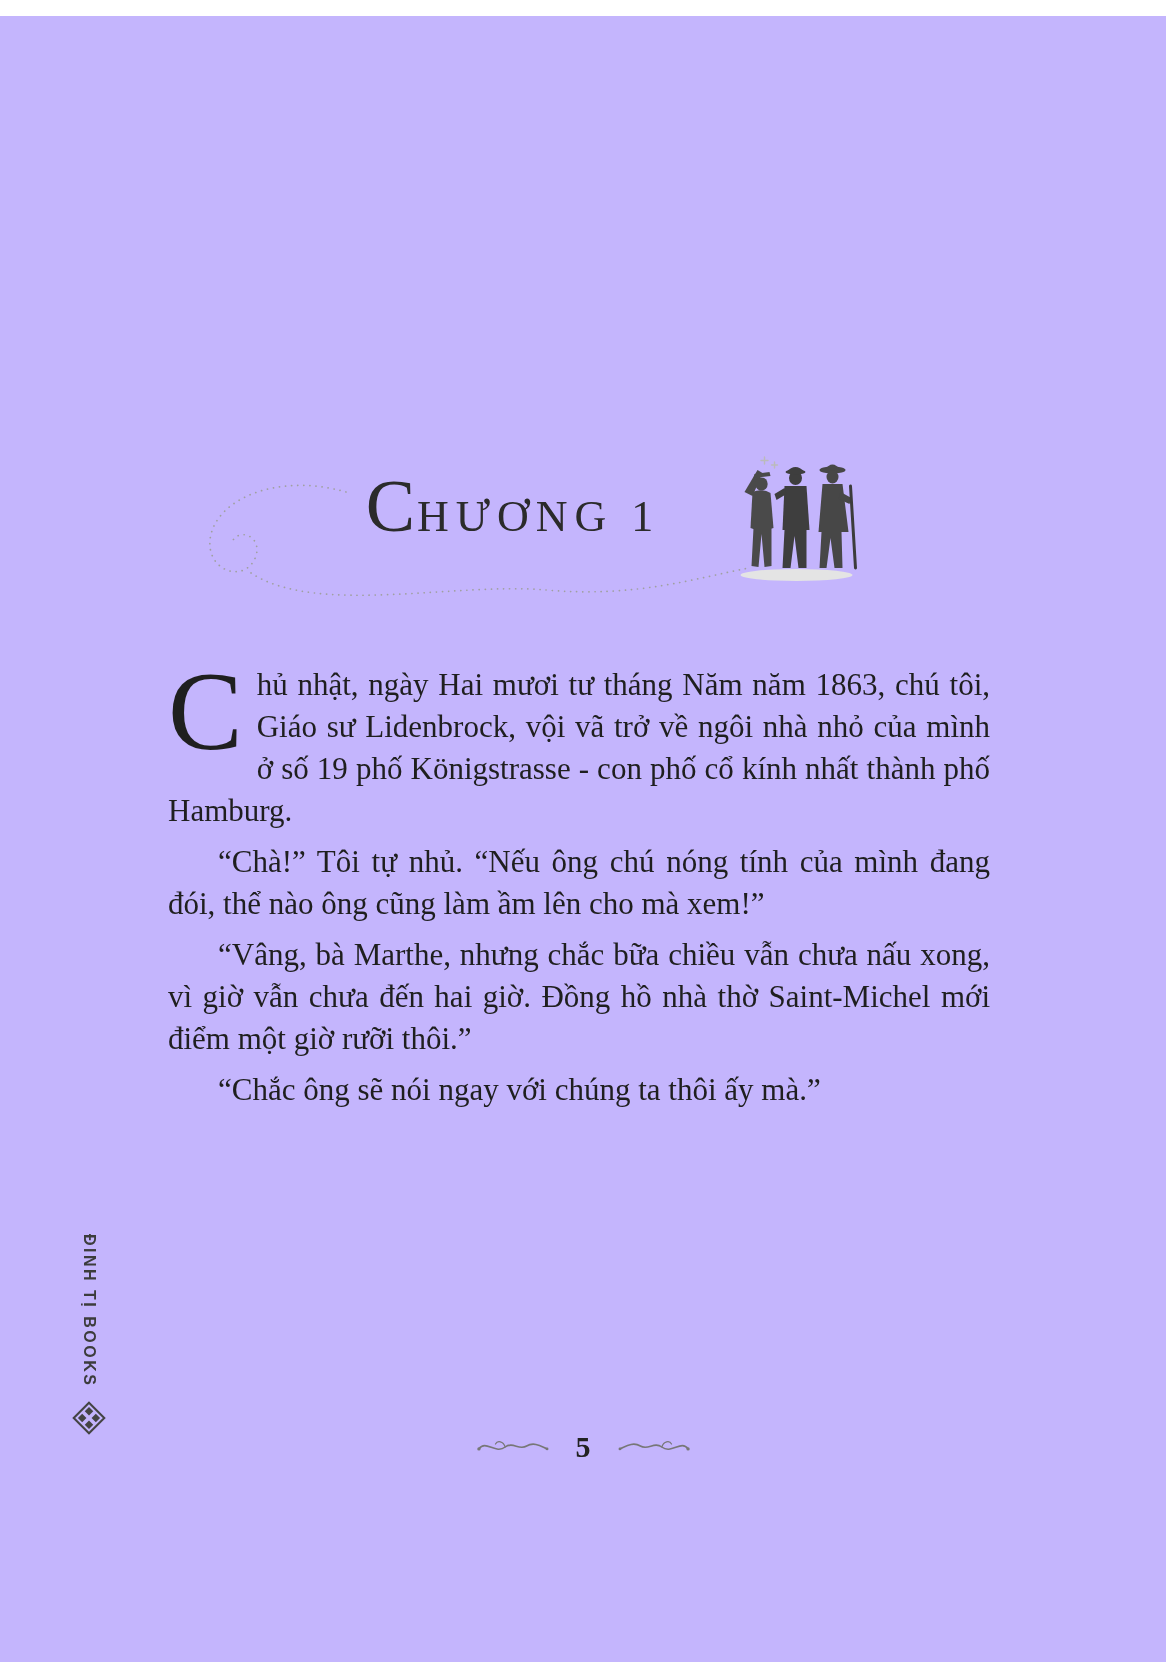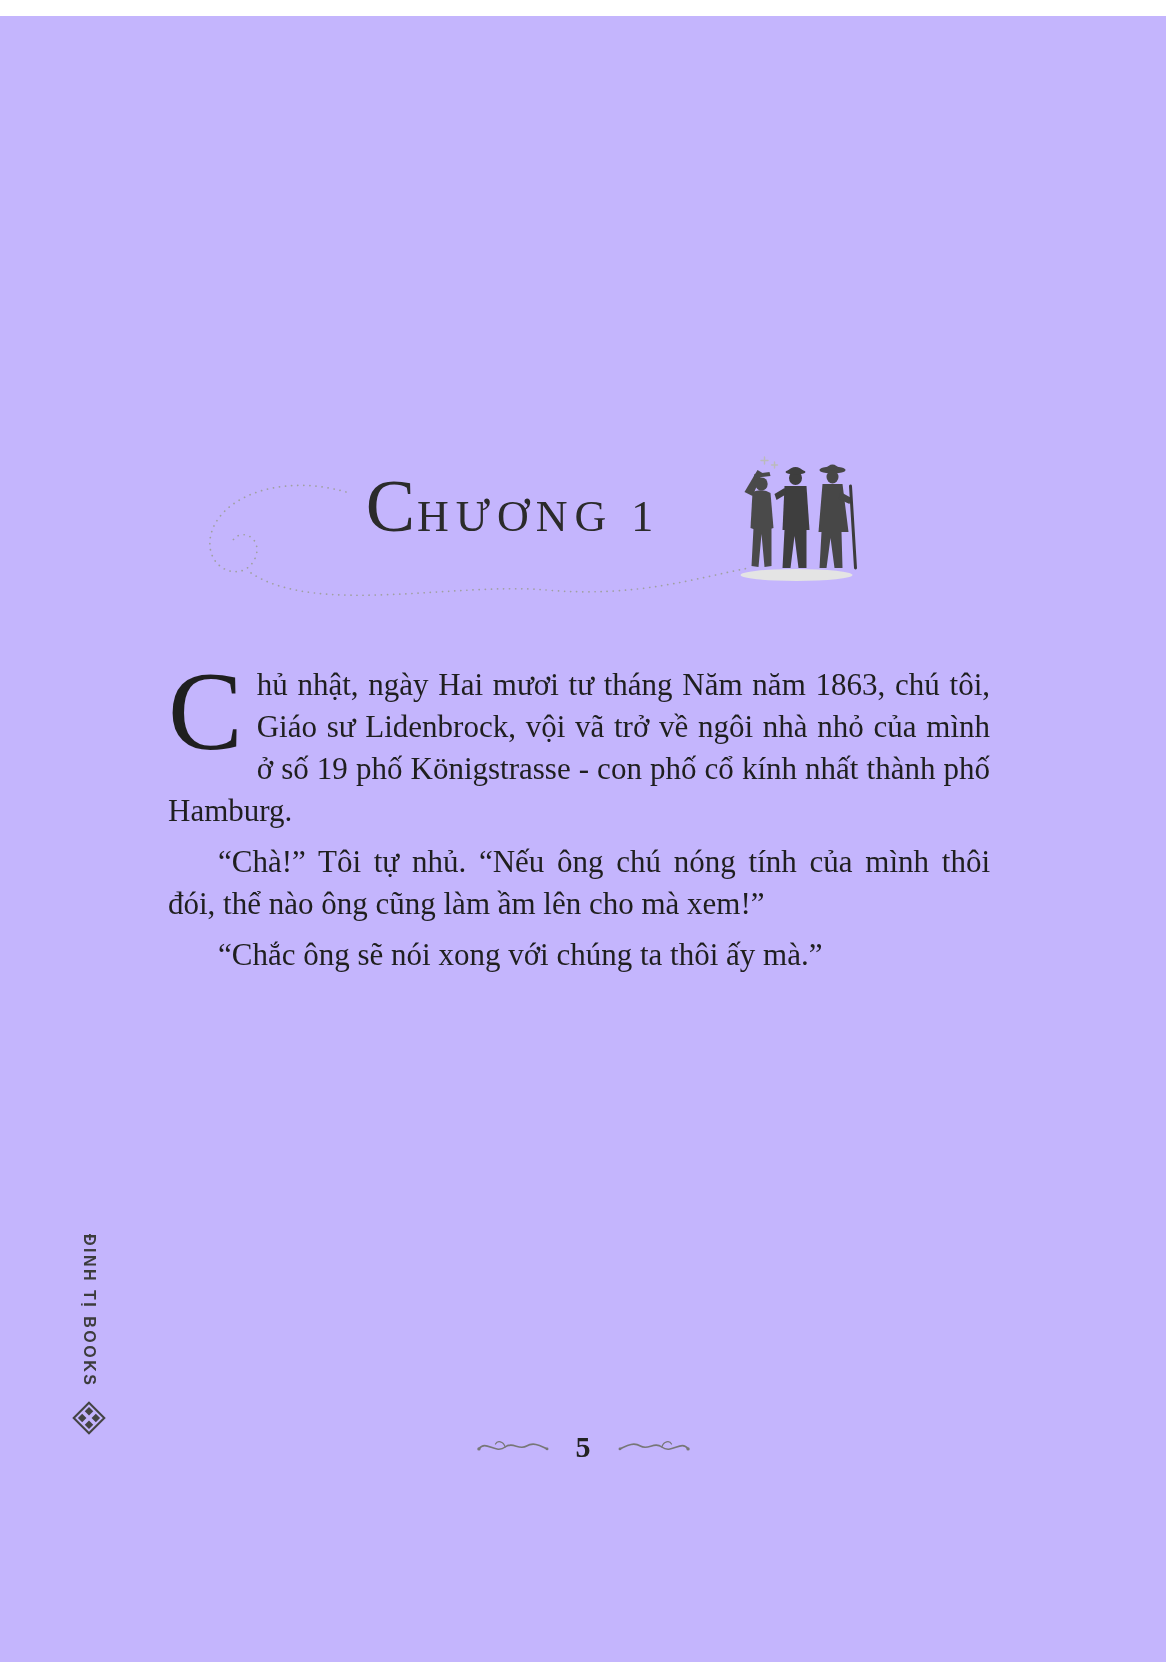--- a/index.html
+++ b/index.html
@@ -155,22 +155,23 @@
     </g>
     <line x1="126" y1="32" x2="131" y2="114" stroke="#3c3c3c" stroke-width="3" stroke-linecap="round"></line>
     <g stroke="#bbbbbb" stroke-width="1.4" stroke-linecap="round" fill="none">
       <path d="M40,10 L40,3 M36.5,6.5 L43.5,6.5"></path>
       <path d="M50,14 L50,8 M47,11 L53,11"></path>
     </g>
   </svg>
 
   <div class="body-text">
     <p class="first-para"><span class="dropcap">C</span><span>hủ nhật, ngày Hai mươi tư tháng Năm năm 1863, chú tôi, Giáo sư Lidenbrock, vội vã trở về ngôi nhà nhỏ của mình ở số 19 phố Königstrasse - con phố cổ kính nhất thành phố Hamburg.</span></p>
-    <p>“Chà!” Tôi tự nhủ. “Nếu ông chú nóng tính của mình thôi đói, thể nào ông cũng làm ầm lên cho mà xem!”</p>
-    <p>“Chắc ông sẽ nói xong với chúng ta thôi ấy mà.”</p>
+    <p>“Chà!” Tôi tự nhủ. “Nếu ông chú nóng tính của mình đang đói, thể nào ông cũng làm ầm lên cho mà xem!”</p>
+    <p>“Vâng, bà Marthe, nhưng chắc bữa chiều vẫn chưa nấu xong, vì giờ vẫn chưa đến hai giờ. Đồng hồ nhà thờ Saint-Michel mới điểm một giờ rưỡi thôi.”</p>
+    <p>“Chắc ông sẽ nói ngay với chúng ta thôi ấy mà.”</p>
   </div>
 
   <div class="spine">
     <div class="spine-text">ĐINH TỊ BOOKS</div>
     <svg class="spine-logo" viewBox="0 0 40 40" aria-hidden="true">
       <path d="M20,2 L38,20 L20,38 L2,20 Z" fill="none" stroke="#444444" stroke-width="2.4"></path>
       <path d="M20,7 L25,12 L20,17 L15,12 Z" fill="#444444"></path>
       <path d="M12,15 L17,20 L12,25 L7,20 Z" fill="#444444"></path>
       <path d="M28,15 L33,20 L28,25 L23,20 Z" fill="#444444"></path>
       <path d="M20,23 L25,28 L20,33 L15,28 Z" fill="#444444"></path>

